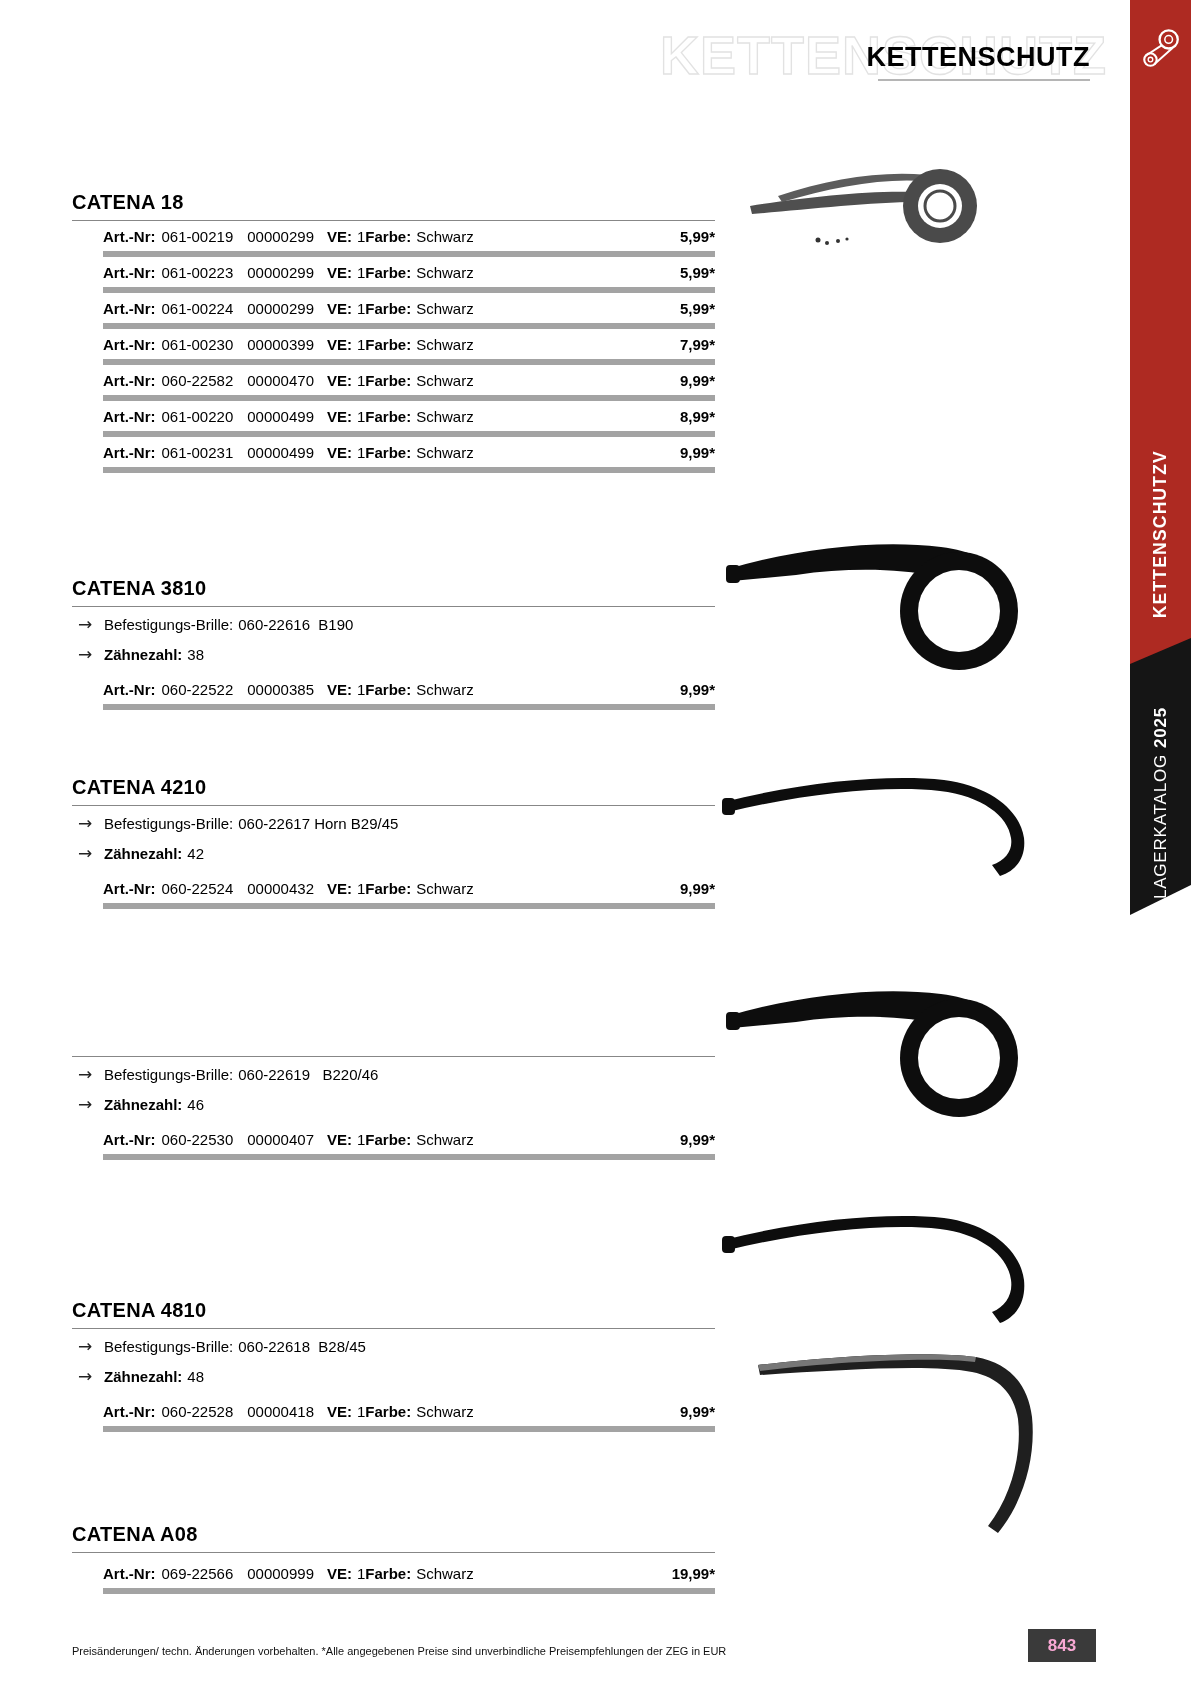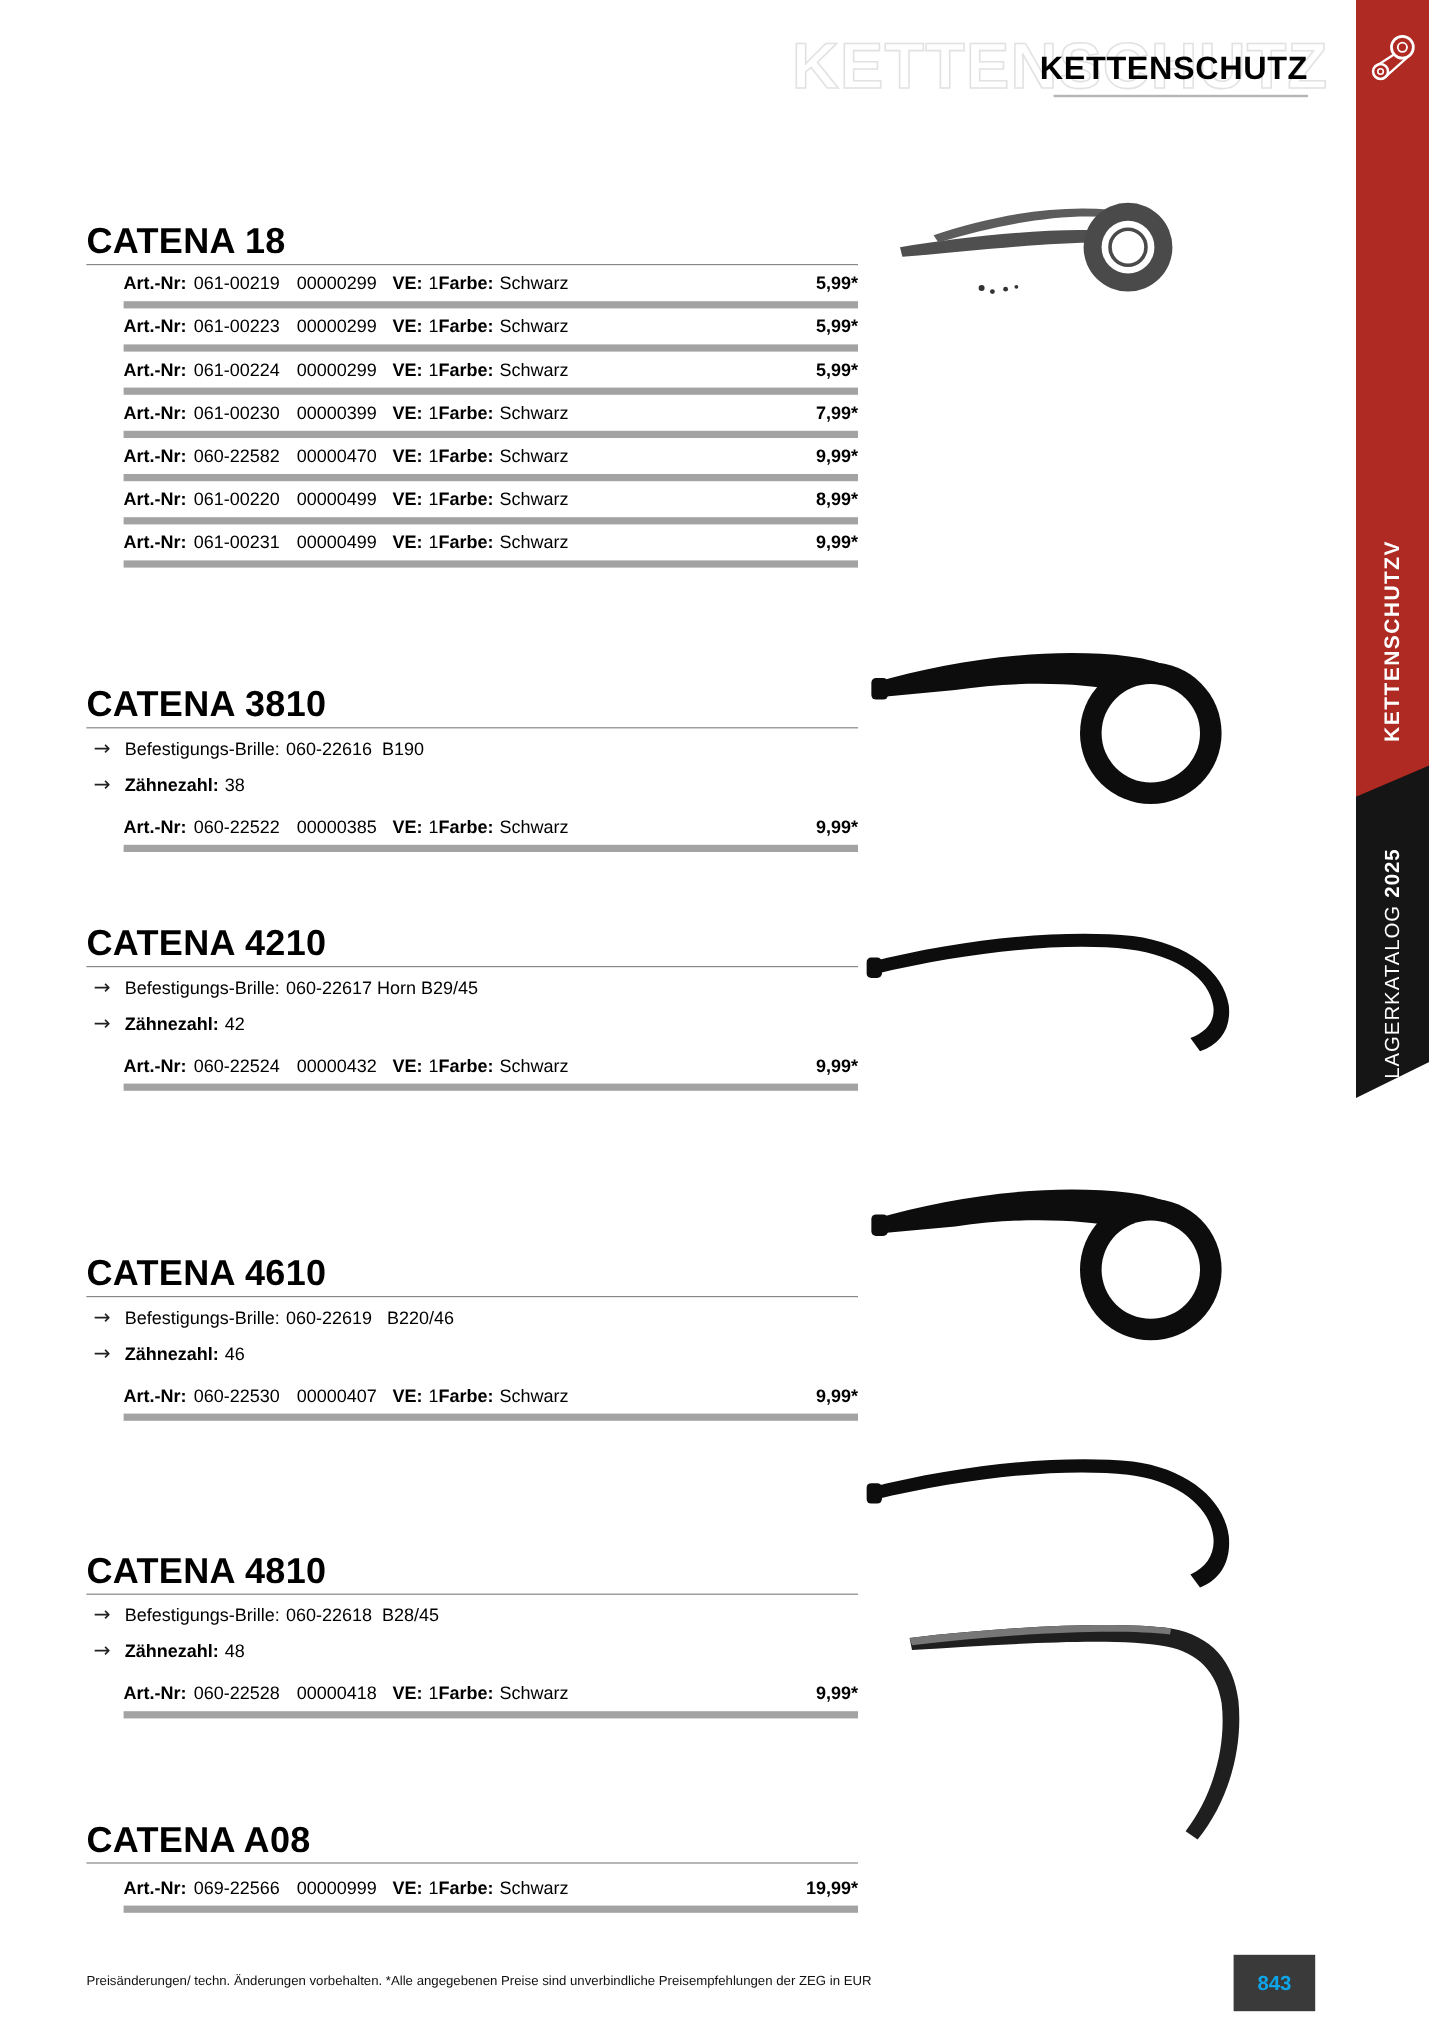--- a/index.html
+++ b/index.html
@@ -22,21 +22,21 @@
   .vtext{writing-mode:vertical-rl;transform:rotate(180deg);color:#fff;white-space:nowrap;}
   .band-red .vwrap{bottom:46px;}
   .band-red .vtext{font-weight:700;font-size:17.5px;letter-spacing:1.2px;}
   .band-black .vwrap{bottom:16px;}
   .band-black .vtext{font-size:17px;letter-spacing:.8px;font-weight:400;}
   .band-black .year{font-weight:700;margin-inline-start:6px;}
 
   
   .section{position:absolute;left:72px;width:643px;z-index:1;}
   .s0{top:190px}.s1{top:576px}.s2{top:775px}.s3{top:1050px}.s4{top:1298px}.s5{top:1522px}
-  .section h2{margin:0;font-size:30px;font-weight:700;line-height:24px;letter-spacing:.3px;}
+  .section h2{margin:0;font-size:20px;font-weight:700;line-height:24px;letter-spacing:.3px;}
   .rule{border-top:1.6px solid #878787;margin-top:6px;}
   .bullets{margin-top:2px;}
   .bullet{display:flex;align-items:center;height:30px;font-size:15px;padding-left:6px;}
   .arrow{width:26px;font-size:17px;color:#222;font-family:"DejaVu Sans",sans-serif;}
   .blabel{margin-right:5px;}
   .blabel.b{font-weight:700;}
   .bval{white-space:pre;}
   .rows{margin-left:31px;}
   .rows.gap{margin-top:5px;}
   .art-row{display:flex;align-items:center;height:30px;border-bottom:6px solid #a3a3a3;font-size:15px;}
@@ -53,22 +53,22 @@
   .prod{position:absolute;z-index:1;}
   #img-18{left:748px;top:162px;width:240px;height:95px;}
   #img-3810{left:726px;top:535px;width:312px;height:135px;}
   #img-4210{left:722px;top:772px;width:314px;height:110px;}
   #img-4610{left:726px;top:982px;width:312px;height:135px;}
   #img-4810{left:722px;top:1208px;width:314px;height:122px;}
   #img-a08{left:752px;top:1345px;width:290px;height:192px;}
 
   
   .disclaimer{position:absolute;left:72px;top:1645px;font-size:11px;color:#111;}
-  .page-badge{position:absolute;left:1028px;top:1629px;width:68px;height:47px;background:#3a3a3a;
-              color:#0ea5e9;font-weight:700;font-size:17px;display:flex;align-items:center;justify-content:center;z-index:4;}
+  .page-badge{position:absolute;left:1028px;top:1629px;width:68px;height:33px;background:#3a3a3a;
+              color:#f9a8d4;font-weight:700;font-size:17px;display:flex;align-items:center;justify-content:center;z-index:4;}
 </style>
 </head>
 <body>
 
 <div class="page">
 
   <div class="watermark">KETTENSCHUTZ</div>
   <div class="page-title">KETTENSCHUTZ</div>
   <div class="title-rule"></div>
 
@@ -259,21 +259,20 @@
             <span class="code">00000432</span>
             <span class="b velabel">VE:</span>
             <span class="veval">1</span>
             <span class="b flabel">Farbe:</span>
             <span class="fval">Schwarz</span>
             <span class="price">9,99*</span>
           </div>
         </div>
       </section>
       <section class="section s3">
-        <h2>CATENA 4610</h2>
         <div class="rule"></div>
         <div class="bullets">
           <div class="bullet">
             <span class="arrow">→</span>
             <span class="blabel">Befestigungs-Brille:</span>
             <span class="bval">060-22619   B220/46</span>
           </div>
           <div class="bullet">
             <span class="arrow">→</span>
             <span class="blabel b">Zähnezahl:</span>

